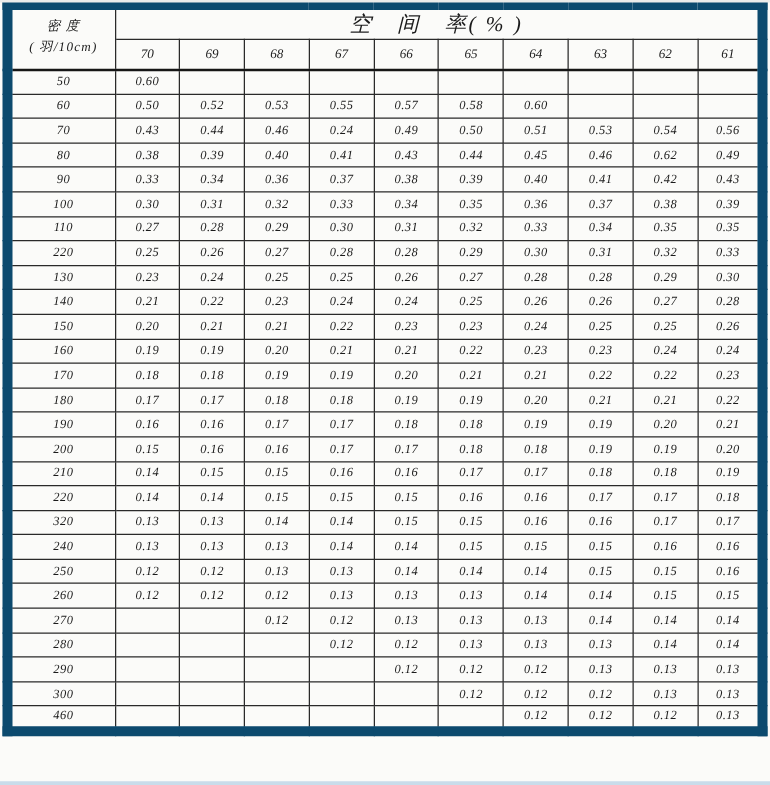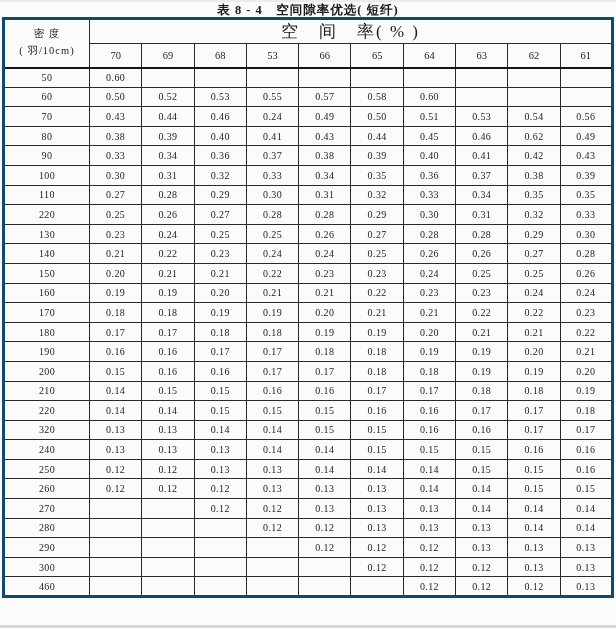--- a/index.html
+++ b/index.html
@@ -28,21 +28,22 @@
     font-weight: bold;
     font-size: 12.5px;
     line-height: 16px;
     letter-spacing: 1px;
   }
   table.grid {
     border-collapse: collapse;
     table-layout: fixed;
     width: 612px;
     margin-left: 2px;
-    border: 3px solid #0c4a6e;
+    border: 8px solid #0c4a6e;
+    font-style: italic;
   }
   .grid th, .grid td {
     border: 1px solid #2a2a2a;
     padding: 0;
     text-align: center;
     vertical-align: middle;
     font-weight: normal;
     overflow: hidden;
     white-space: nowrap;
   }
@@ -68,21 +69,20 @@
     letter-spacing: 0.4px;
   }
   td.density { letter-spacing: 0.3px; }
 </style>
 </head>
 <body>
 
 <div class="page">
   <div class="top-artifact"></div>
 
-  <div class="title">表 8 - 4　空间隙率优选( 短纤)</div>
 
   <table class="grid">
     <colgroup>
         <col class="col-density">
         <col class="col-num">
         <col class="col-num">
         <col class="col-num">
         <col class="col-num">
         <col class="col-num">
         <col class="col-num">
@@ -96,21 +96,21 @@
         <th class="density-head" rowspan="2">
           <div>密 度</div>
           <div>( 羽/10cm)</div>
         </th>
         <th class="span-head" colspan="10">空　间　率( % )</th>
       </tr>
       <tr>
           <th class="num-head">70</th>
           <th class="num-head">69</th>
           <th class="num-head">68</th>
-          <th class="num-head">53</th>
+          <th class="num-head">67</th>
           <th class="num-head">66</th>
           <th class="num-head">65</th>
           <th class="num-head">64</th>
           <th class="num-head">63</th>
           <th class="num-head">62</th>
           <th class="num-head">61</th>
         </tr>
     </thead>
     <tbody>
         <tr>

